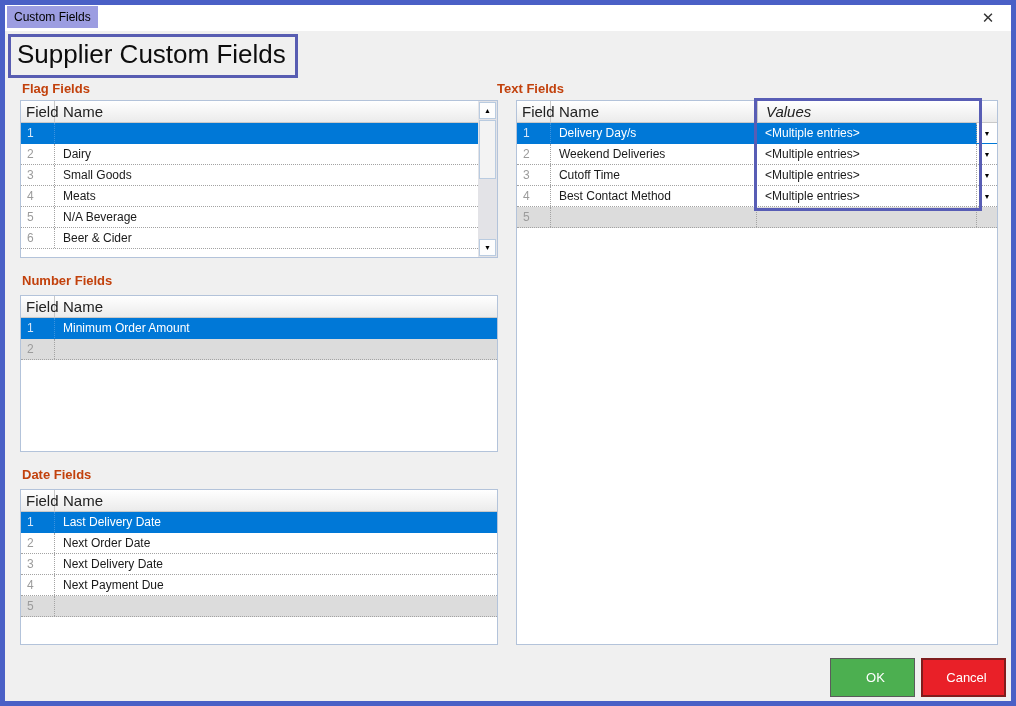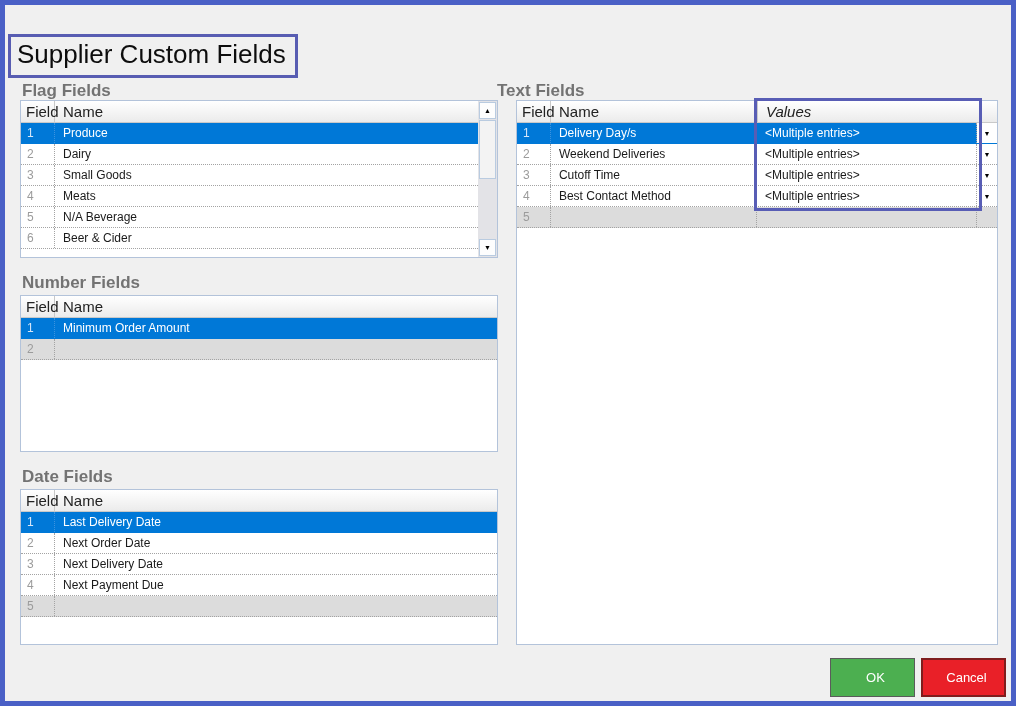--- a/index.html
+++ b/index.html
@@ -6,21 +6,21 @@
   * { box-sizing:border-box; }
   .window {
     position:relative; width:1016px; height:706px;
     border:5px solid #4a60c6; background:#f0f0f0;
     font-family:"Liberation Sans", sans-serif; overflow:hidden;
   }
   .titlebar { position:absolute; left:0; top:0; width:1006px; height:26px; background:#ffffff; }
   .title-hl { position:absolute; left:2px; top:1px; background:#9c9de1; color:#000; font-size:12px; padding:4px 7px 4px 7px; white-space:nowrap; }
   .close-btn { position:absolute; right:12px; top:3px; width:22px; height:20px; background:none; border:none; font-size:15px; color:#333; line-height:20px; text-align:center; padding:0; cursor:default; font-family:"Liberation Sans", sans-serif; }
   .heading-box { position:absolute; left:3px; top:29px; border:3px solid #585db2; padding:2px 9px 5px 6px; font-size:26px; color:#0d0d0d; white-space:nowrap; background:transparent; }
-  .grp-label { position:absolute; font-size:17px; font-weight:bold; color:#737373; }
+  .grp-label { position:absolute; font-size:13px; font-weight:bold; color:#c2410c; }
   .tbl { position:absolute; background:#ffffff; border:1px solid #b3c3da; }
   .thead { display:flex; height:22px; background:linear-gradient(#ffffff,#ebebeb); border-bottom:1px solid #c9c9c9; font-size:15px; color:#222; }
   .th { display:flex; align-items:center; height:100%; }
   .th-field { width:34px; padding-left:5px; border-right:1px solid #c9c9c9; }
   .th-name { flex:1; padding-left:8px; }
   .th-name-fixed { width:207px; padding-left:8px; border-right:1px solid #c9c9c9; }
   .th-values { flex:1; padding-left:8px;font-style:italic; }
   .row { display:flex; height:21px; border-bottom:1px dotted #a3a3a3; font-size:12px; }
   .cell { display:flex; align-items:center; height:100%; overflow:hidden; white-space:nowrap; }
   .cell-field { width:34px; padding-left:6px; color:#9b9b9b; border-right:1px dotted #a3a3a3; }
@@ -42,39 +42,42 @@
   .annot { position:absolute; border:3px solid #585db5; pointer-events:none; background:transparent; }
   .btn { position:absolute; top:653px; width:85px; height:39px; color:#ffffff; font-size:13px; font-family:"Liberation Sans", sans-serif; cursor:default;padding-left:12px; }
   .btn-ok { left:825px; background:#4caf50; border:1px solid #5b5b5b; }
   .btn-cancel { left:916px; background:#e92028; border:2px solid #7f1d1d; }
 </style>
 </head>
 <body>
 
 <div class="window">
 
+  <div class="titlebar">
+    <span class="title-hl">Custom Fields</span>
+    <button class="close-btn"><span>✕</span></button>
+  </div>
 
   <div class="heading-box">
     <span>Supplier Custom Fields</span>
   </div>
 
   <div class="grp-label" style="left:17px; top:76px;">Flag Fields</div>
   <div class="grp-label" style="left:17px; top:268px;">Number Fields</div>
   <div class="grp-label" style="left:17px; top:462px;">Date Fields</div>
   <div class="grp-label" style="left:492px; top:76px;">Text Fields</div>
 
   <div class="tbl" style="left:15px; top:95px; width:478px; height:158px;">
     <div class="flag-rows">
       <div class="thead">
         <div class="th th-field">Field</div>
         <div class="th th-name">Name</div>
       </div>
       <div class="row sel">
         <div class="cell cell-field">1</div>
-        <div class="cell cell-name">Produce</div>
       </div>
       <div class="row">
         <div class="cell cell-field">2</div>
         <div class="cell cell-name">Dairy</div>
       </div>
       <div class="row">
         <div class="cell cell-field">3</div>
         <div class="cell cell-name">Small Goods</div>
       </div>
       <div class="row">

